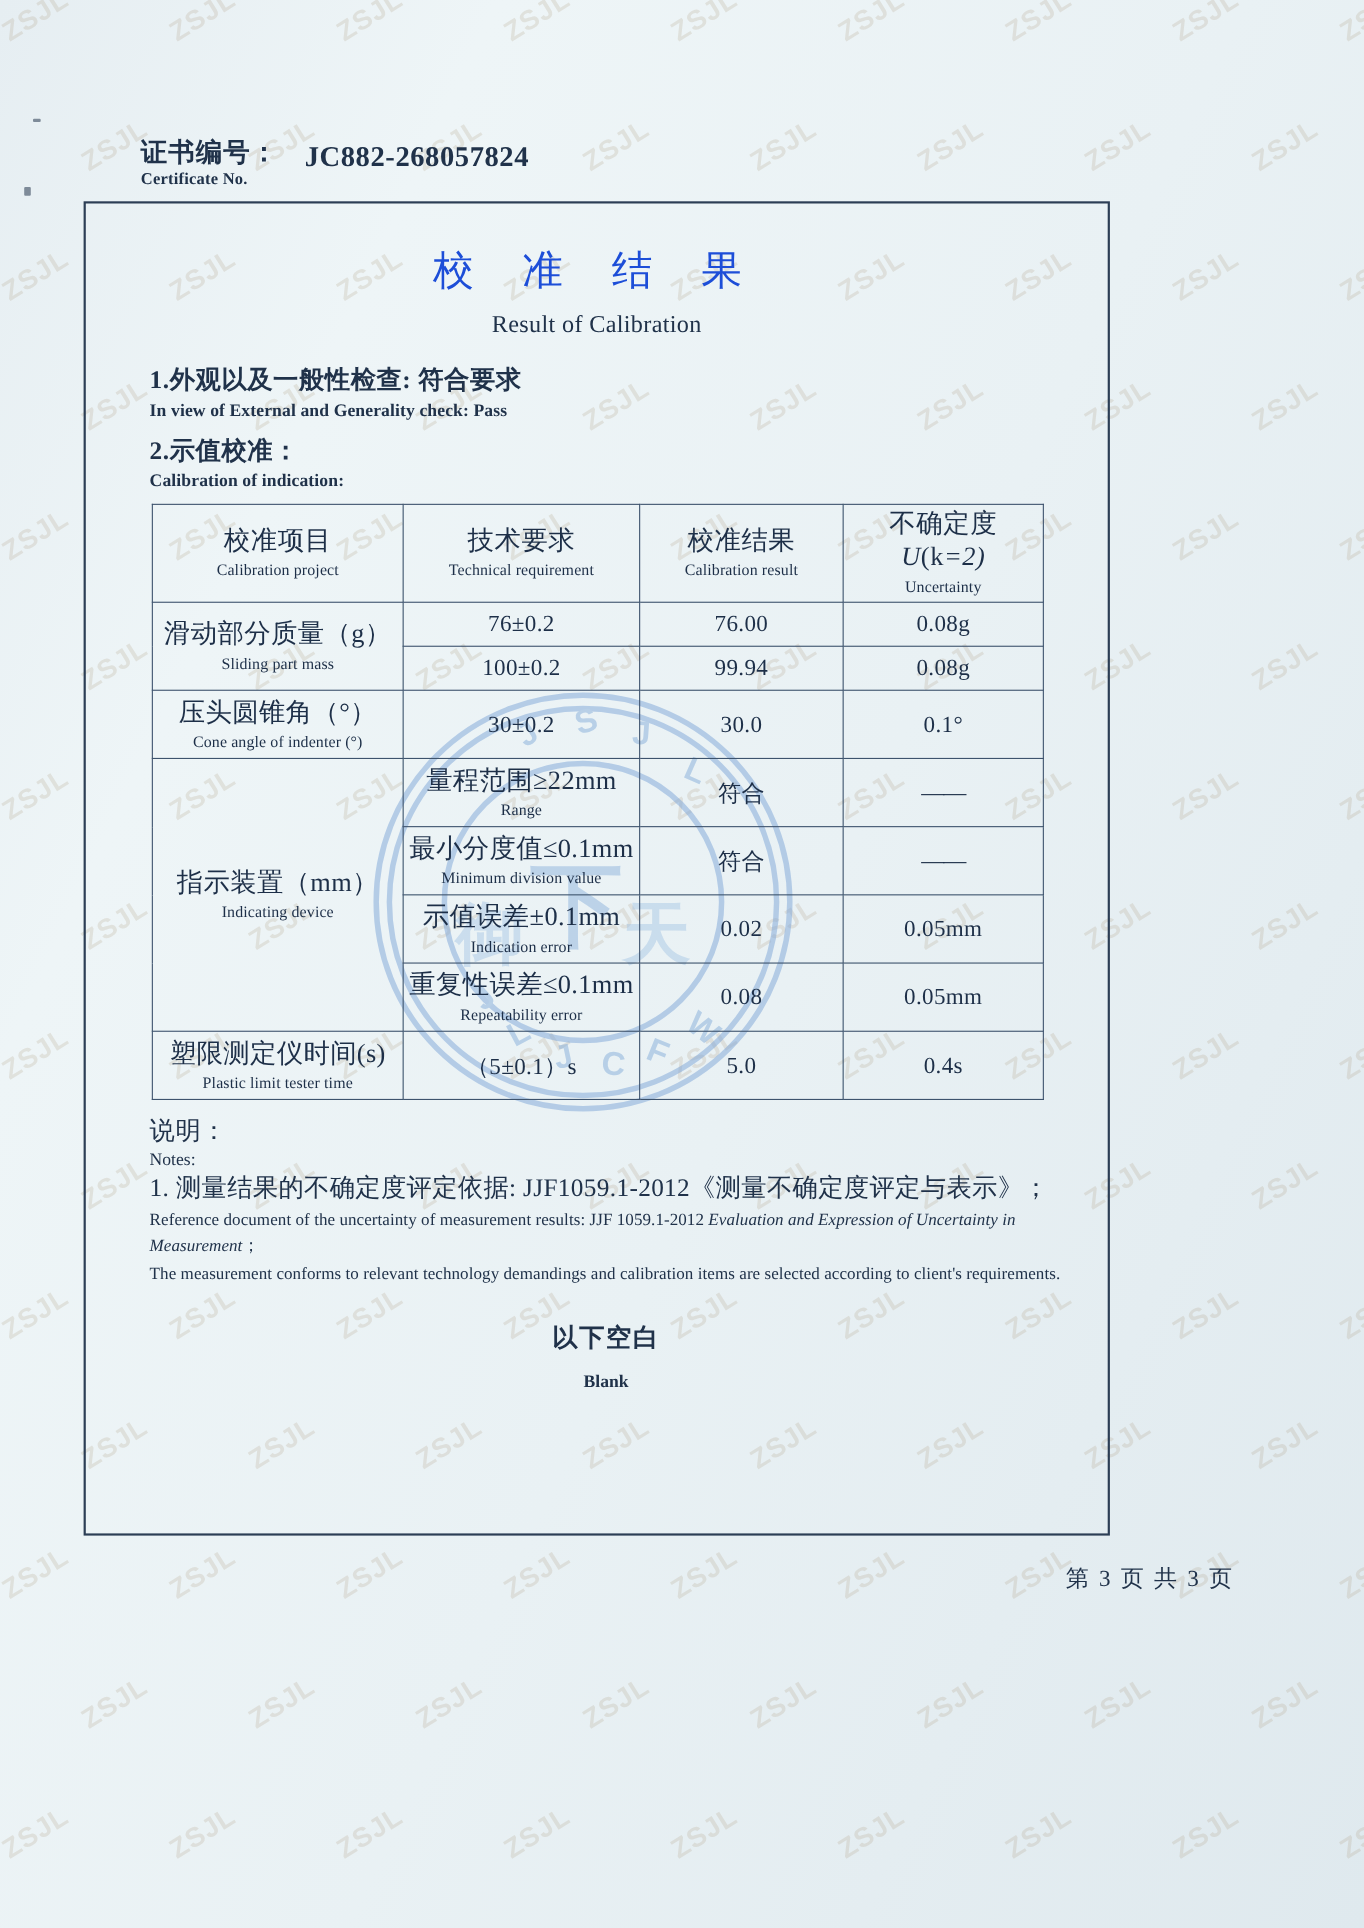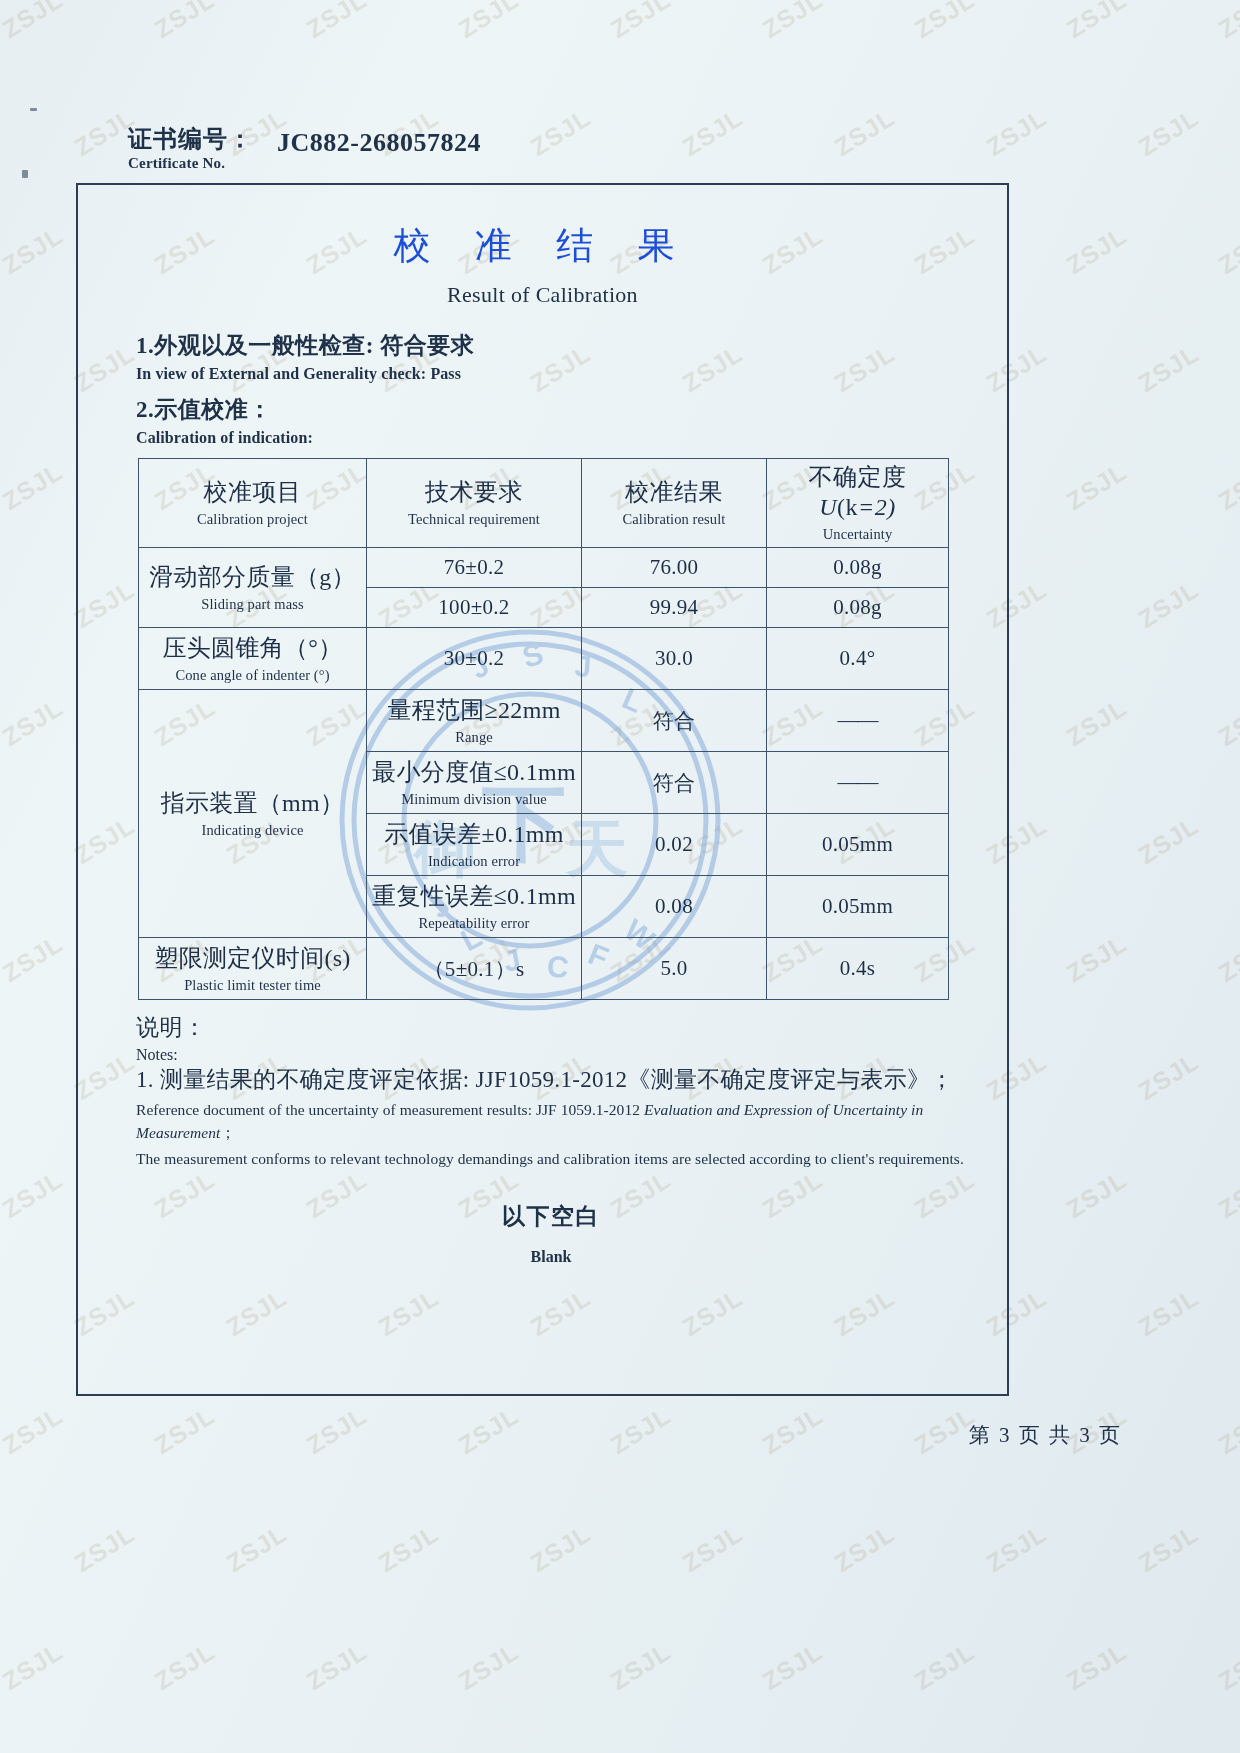--- a/index.html
+++ b/index.html
@@ -513,21 +513,21 @@
               <span class="cn-md">压头圆锥角（°）</span>
               <span class="en-sm">Cone angle of indenter (°)</span>
             </td>
             <td>
               <span class="num">30±0.2</span>
             </td>
             <td>
               <span class="num">30.0</span>
             </td>
             <td>
-              <span class="num">0.4°</span>
+              <span class="num">0.1°</span>
             </td>
           </tr>
 
           <tr class="h-std">
             <td rowspan="4">
               <span class="cn-md">指示装置（mm）</span>
               <span class="en-sm">Indicating device</span>
             </td>
             <td>
               <span class="cn-md">量程范围≥22mm</span>

